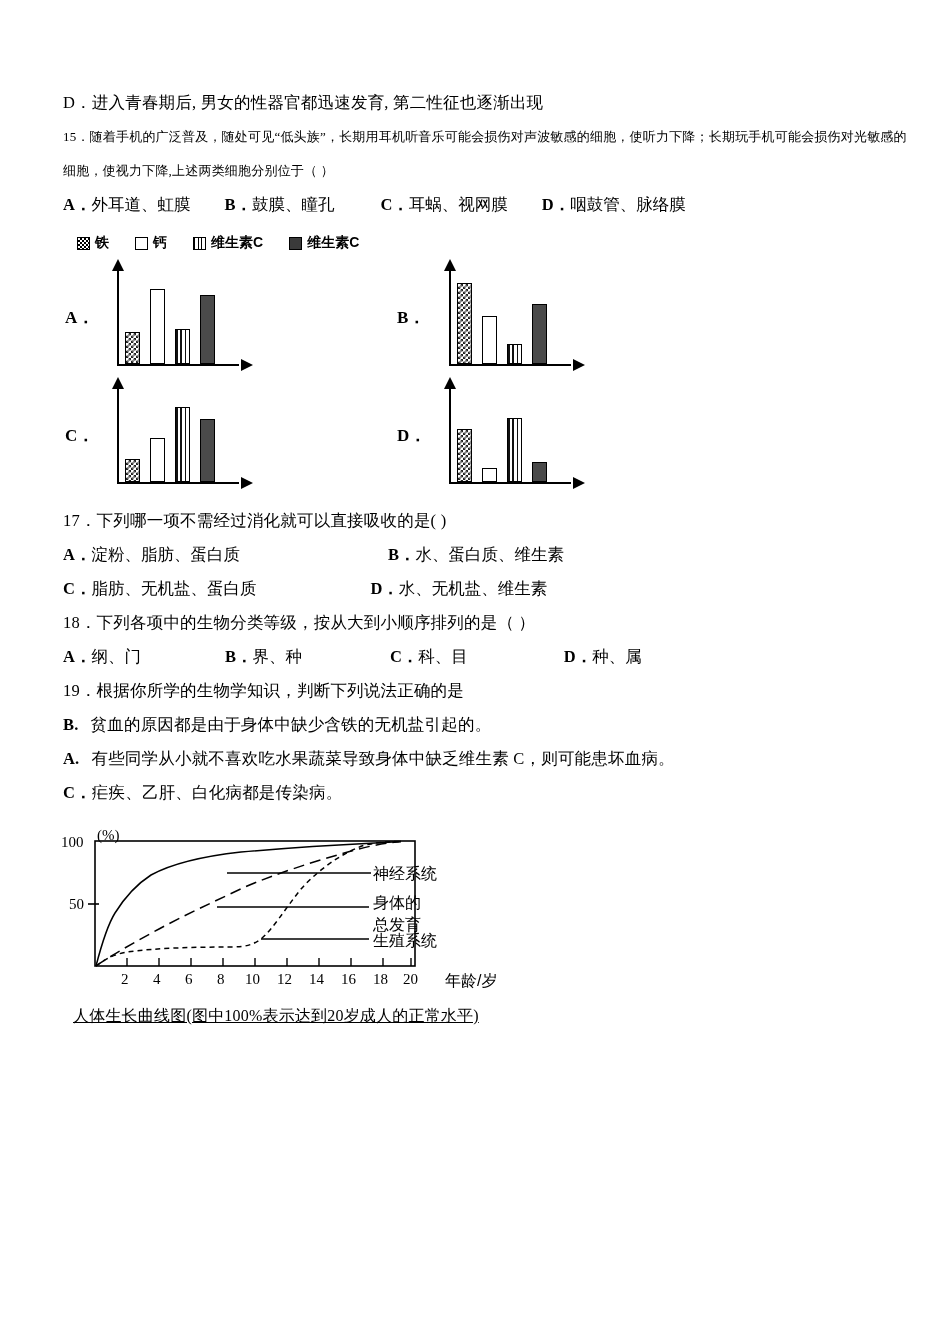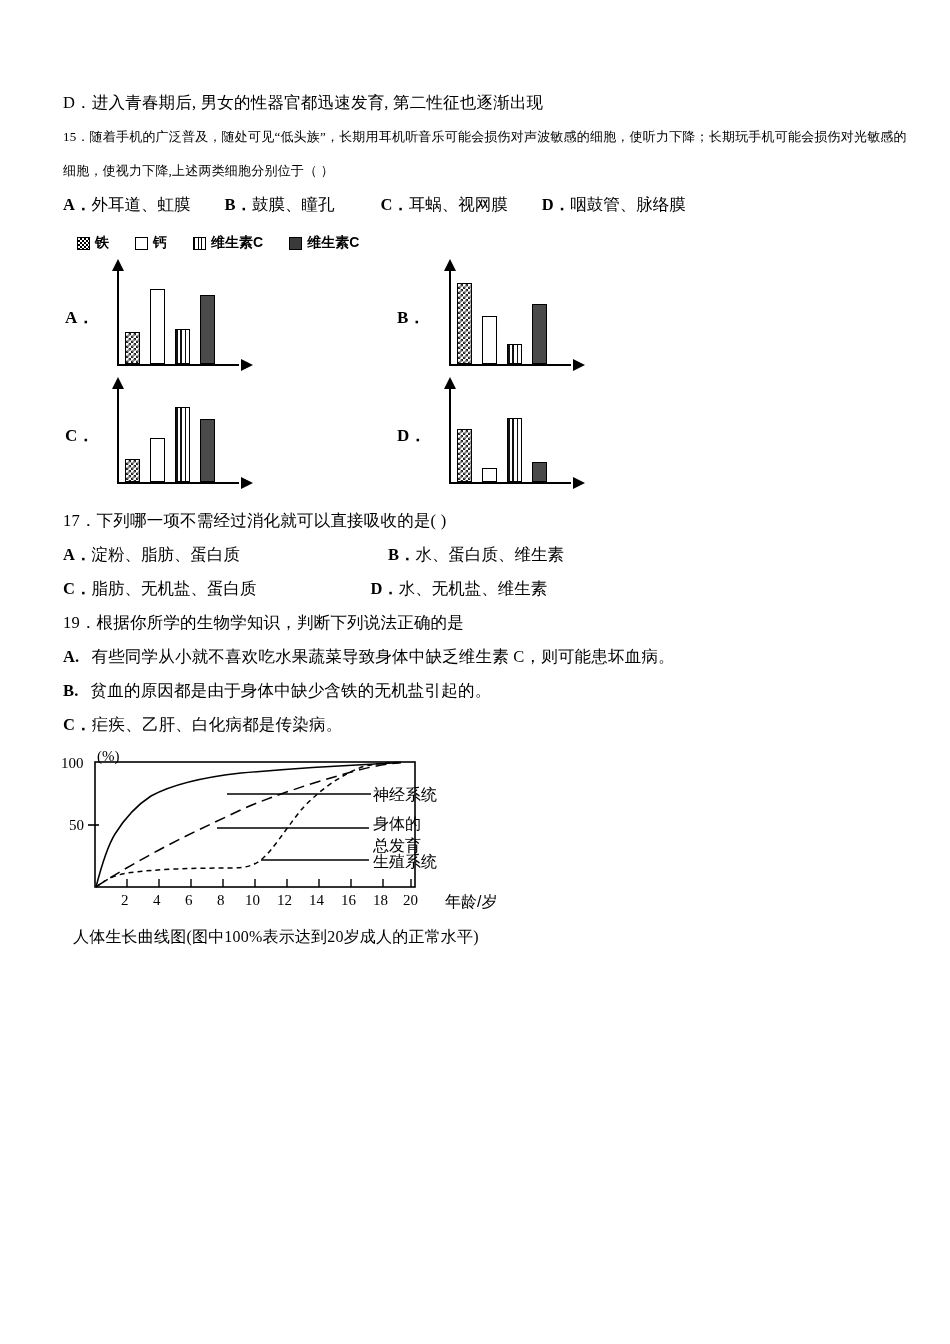--- a/index.html
+++ b/index.html
@@ -175,23 +175,24 @@
   .bar.b-vert {
     background-image: repeating-linear-gradient(
       to right, #111 0 1.6px, #fff 1.6px 4.4px);
     background-color: #fff;
   }
   .bar.b-solid { background: #4a4a4a; }
 
   
   .growth-fig {
     position: relative;
-    margin-top: 8px;
+    margin-top: 19px;
     margin-left: -8px;
     width: 520px;
+    text-decoration: underline;
   }
   .growth-caption {
     font-size: 16px;
     margin-top: 2px;
     margin-left: 18px;
     letter-spacing: 0.2px;
     white-space: nowrap;
   }
   svg { display: block; }
   .ax-text {
@@ -312,29 +313,35 @@
     <div class="qline" style="margin-top:14px;">
       <span>17．</span><span>下列哪一项不需经过消化就可以直接吸收的是(      )</span>
     </div>
     <div class="opt-row">
       <span class="bold-label">A．</span><span>淀粉、脂肪、蛋白质</span><span style="display:inline-block;width:148px;"></span><span class="bold-label">B．</span><span>水、蛋白质、维生素</span>
     </div>
     <div class="opt-row">
       <span class="bold-label">C．</span><span>脂肪、无机盐、蛋白质</span><span style="display:inline-block;width:114px;"></span><span class="bold-label">D．</span><span>水、无机盐、维生素</span>
     </div>
 
+    <div class="qline">
+      <span>18．</span><span>下列各项中的生物分类等级，按从大到小顺序排列的是（     ）</span>
+    </div>
+    <div class="opt-row">
+      <span class="bold-label">A．</span><span>纲、门</span><span style="display:inline-block;width:84px;"></span><span class="bold-label">B．</span><span>界、种</span><span style="display:inline-block;width:88px;"></span><span class="bold-label">C．</span><span>科、目</span><span style="display:inline-block;width:96px;"></span><span class="bold-label">D．</span><span>种、属</span>
+    </div>
 
     <div class="qline">
       <span>19．</span><span>根据你所学的生物学知识，判断下列说法正确的是</span>
     </div>
     <div class="qline">
+      <span class="bold-label">B.</span><span class="sp-sm"></span><span>贫血的原因都是由于身体中缺少含铁的无机盐引起的。</span>
+    </div>
+    <div class="qline">
       <span class="bold-label">A.</span><span class="sp-sm"></span><span>有些同学从小就不喜欢吃水果蔬菜导致身体中缺乏维生素 C，则可能患坏血病。</span>
-    </div>
-    <div class="qline">
-      <span class="bold-label">B.</span><span class="sp-sm"></span><span>贫血的原因都是由于身体中缺少含铁的无机盐引起的。</span>
     </div>
     <div class="qline">
       <span class="bold-label">C．</span><span>疟疾、乙肝、白化病都是传染病。</span>
     </div>
 
 
     <div class="growth-fig">
       <svg width="520" height="175" viewBox="0 0 520 175">
 
         <rect x="40" y="12" width="320" height="125" fill="none" stroke="#000" stroke-width="1.6"></rect>

